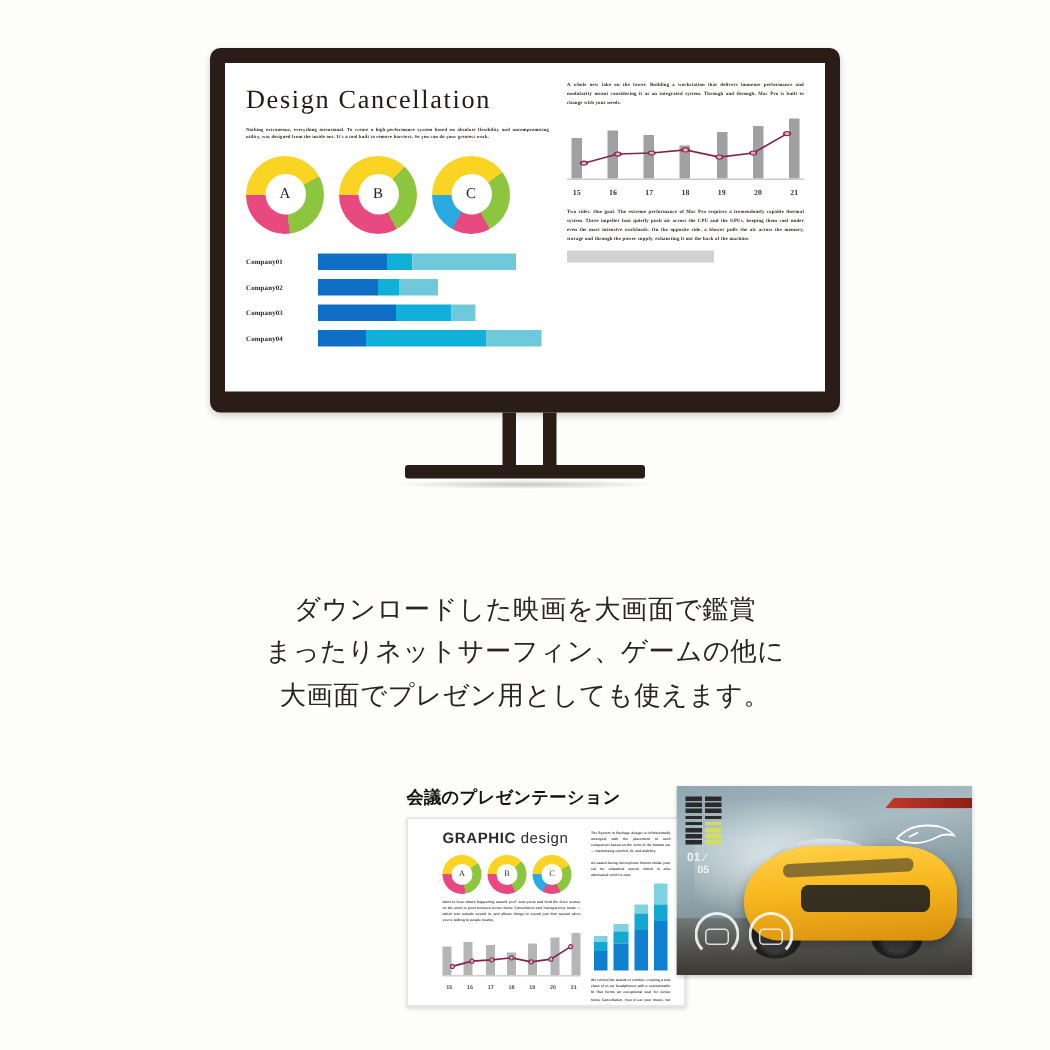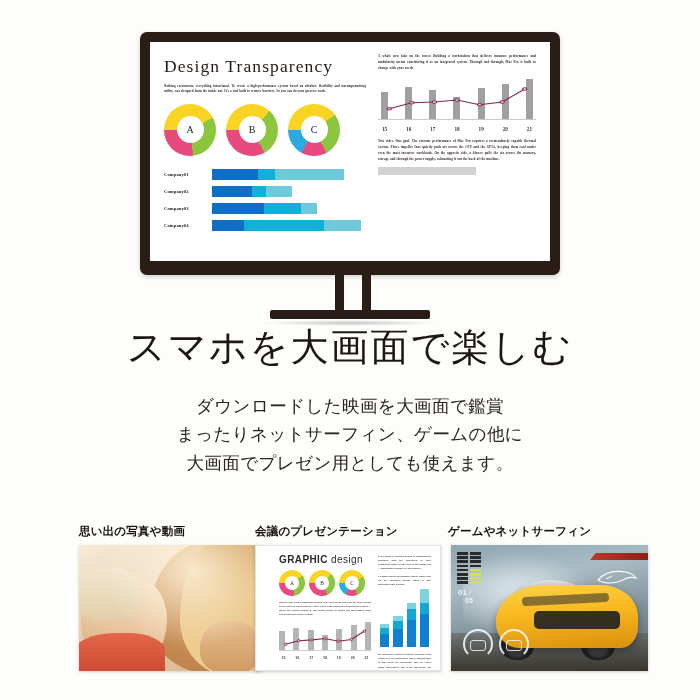--- a/index.html
+++ b/index.html
@@ -100,21 +100,21 @@
     font-size:38px;color:#1d1713;letter-spacing:2px;font-weight:normal;
   }
   .body-copy{
     position:absolute;left:0;right:0;top:392px;text-align:center;
     font-size:17.5px;line-height:1.62;color:#2a2421;letter-spacing:.4px;
   }
 
   
   .panels{position:absolute;left:0;top:524px;width:700px;height:176px;}
   .panel{position:absolute;top:0;width:186px;}
-  .p1{left:79px;} .p2{left:255px;} .p3{left:451px;}
+  .p1{left:79px;} .p2{left:271px;} .p3{left:451px;}
   .p-title{
     font-size:11.5px;font-weight:bold;color:#161210;
     letter-spacing:.2px;margin-bottom:6px;white-space:nowrap;
   }
   .p3 .p-title{margin-left:-3px;}
   .p-img{
     width:186px;height:126px;overflow:hidden;position:relative;
     box-shadow:0 1px 3px rgba(0,0,0,.2);
   }
   .p1 .p-img{width:183px;}
@@ -215,21 +215,21 @@
 
 <div class="page">
 
   <div class="tv-wrap">
     <div class="tv-body">
       <div class="tv-screen">
 
         <div class="slide">
 
           <div class="slide-left">
-            <div class="slide-title">Design Transparency</div>
+            <div class="slide-title">Design Cancellation</div>
             <div class="fine">Nothing extraneous, everything intentional. To create a high-performance system based on absolute flexibility and uncompromising utility, was designed from the inside out. It's a tool built to remove barriers. So you can do your greatest work.</div>
 
             <div class="donuts">
               <div class="donut" id="d0" style="background: conic-gradient(from -90deg, rgb(249, 212, 35) 0%, rgb(249, 212, 35) 42%, rgb(140, 198, 63) 42%, rgb(140, 198, 63) 73%, rgb(232, 73, 126) 73%, rgb(232, 73, 126) 100%);">
                 <span>A</span>
               </div>
               <div class="donut" id="d1" style="background: conic-gradient(from -90deg, rgb(249, 212, 35) 0%, rgb(249, 212, 35) 37%, rgb(140, 198, 63) 37%, rgb(140, 198, 63) 67%, rgb(232, 73, 126) 67%, rgb(232, 73, 126) 100%);">
                 <span>B</span>
               </div>
               <div class="donut" id="d2" style="background: conic-gradient(from -90deg, rgb(249, 212, 35) 0%, rgb(249, 212, 35) 40%, rgb(140, 198, 63) 40%, rgb(140, 198, 63) 67%, rgb(232, 73, 126) 67%, rgb(232, 73, 126) 83%, rgb(41, 171, 226) 83%, rgb(41, 171, 226) 100%);">
@@ -314,44 +314,29 @@
 
         </div>
       </div>
     </div>
     <div class="tv-neck-l"></div>
     <div class="tv-neck-r"></div>
     <div class="tv-foot"></div>
     <div class="tv-shadow"></div>
   </div>
 
-  <div class="headline">スマホを大画面で楽しむ</div>
 
   <div class="body-copy" id="bodyCopy">
       <div>ダウンロードした映画を大画面で鑑賞</div>
       <div>まったりネットサーフィン、ゲームの他に</div>
       <div>大画面でプレゼン用としても使えます。</div>
     </div>
 
   <div class="panels">
 
-    <div class="panel p1">
-      <div class="p-title">思い出の写真や動画</div>
-      <div class="p-img">
-        <div class="photo1">
-          <div class="ph-mom"></div>
-          <div class="ph-hair"></div>
-          <div class="ph-kid"></div>
-          <div class="ph-kidhair"></div>
-          <div class="ph-shirt"></div>
-          <div class="ph-arm"></div>
-          <div class="ph-glow"></div>
-        </div>
-      </div>
-    </div>
 
     <div class="panel p2">
       <div class="p-title">会議のプレゼンテーション</div>
       <div class="p-img">
         <div class="s2">
           <div class="s2-left">
             <div class="s2-title">
               <b>GRAPHIC</b>
               <span>design</span>
             </div>
@@ -424,21 +409,20 @@
                   <div class="vseg" style="height: 33.48px; background: rgb(15, 127, 208);"></div>
                 </div>
               </div>
             <div class="tiny" style="margin-top:3px">We refined the details of comfort, creating a new class of in-ear headphones with a customizable fit that forms an exceptional seal for Active Noise Cancellation. Your in-ear your music, not your headphones.</div>
           </div>
         </div>
       </div>
     </div>
 
     <div class="panel p3">
-      <div class="p-title">ゲームやネットサーフィン</div>
       <div class="p-img">
         <div class="g-bg">
           <div class="g-ground"></div>
           <div class="g-smoke"></div>
           <div class="g-wheel w1"></div>
           <div class="g-wheel w2"></div>
           <div class="g-roof"></div>
           <div class="g-car"></div>
           <div class="g-stripe"></div>
           <div class="g-win"></div>

